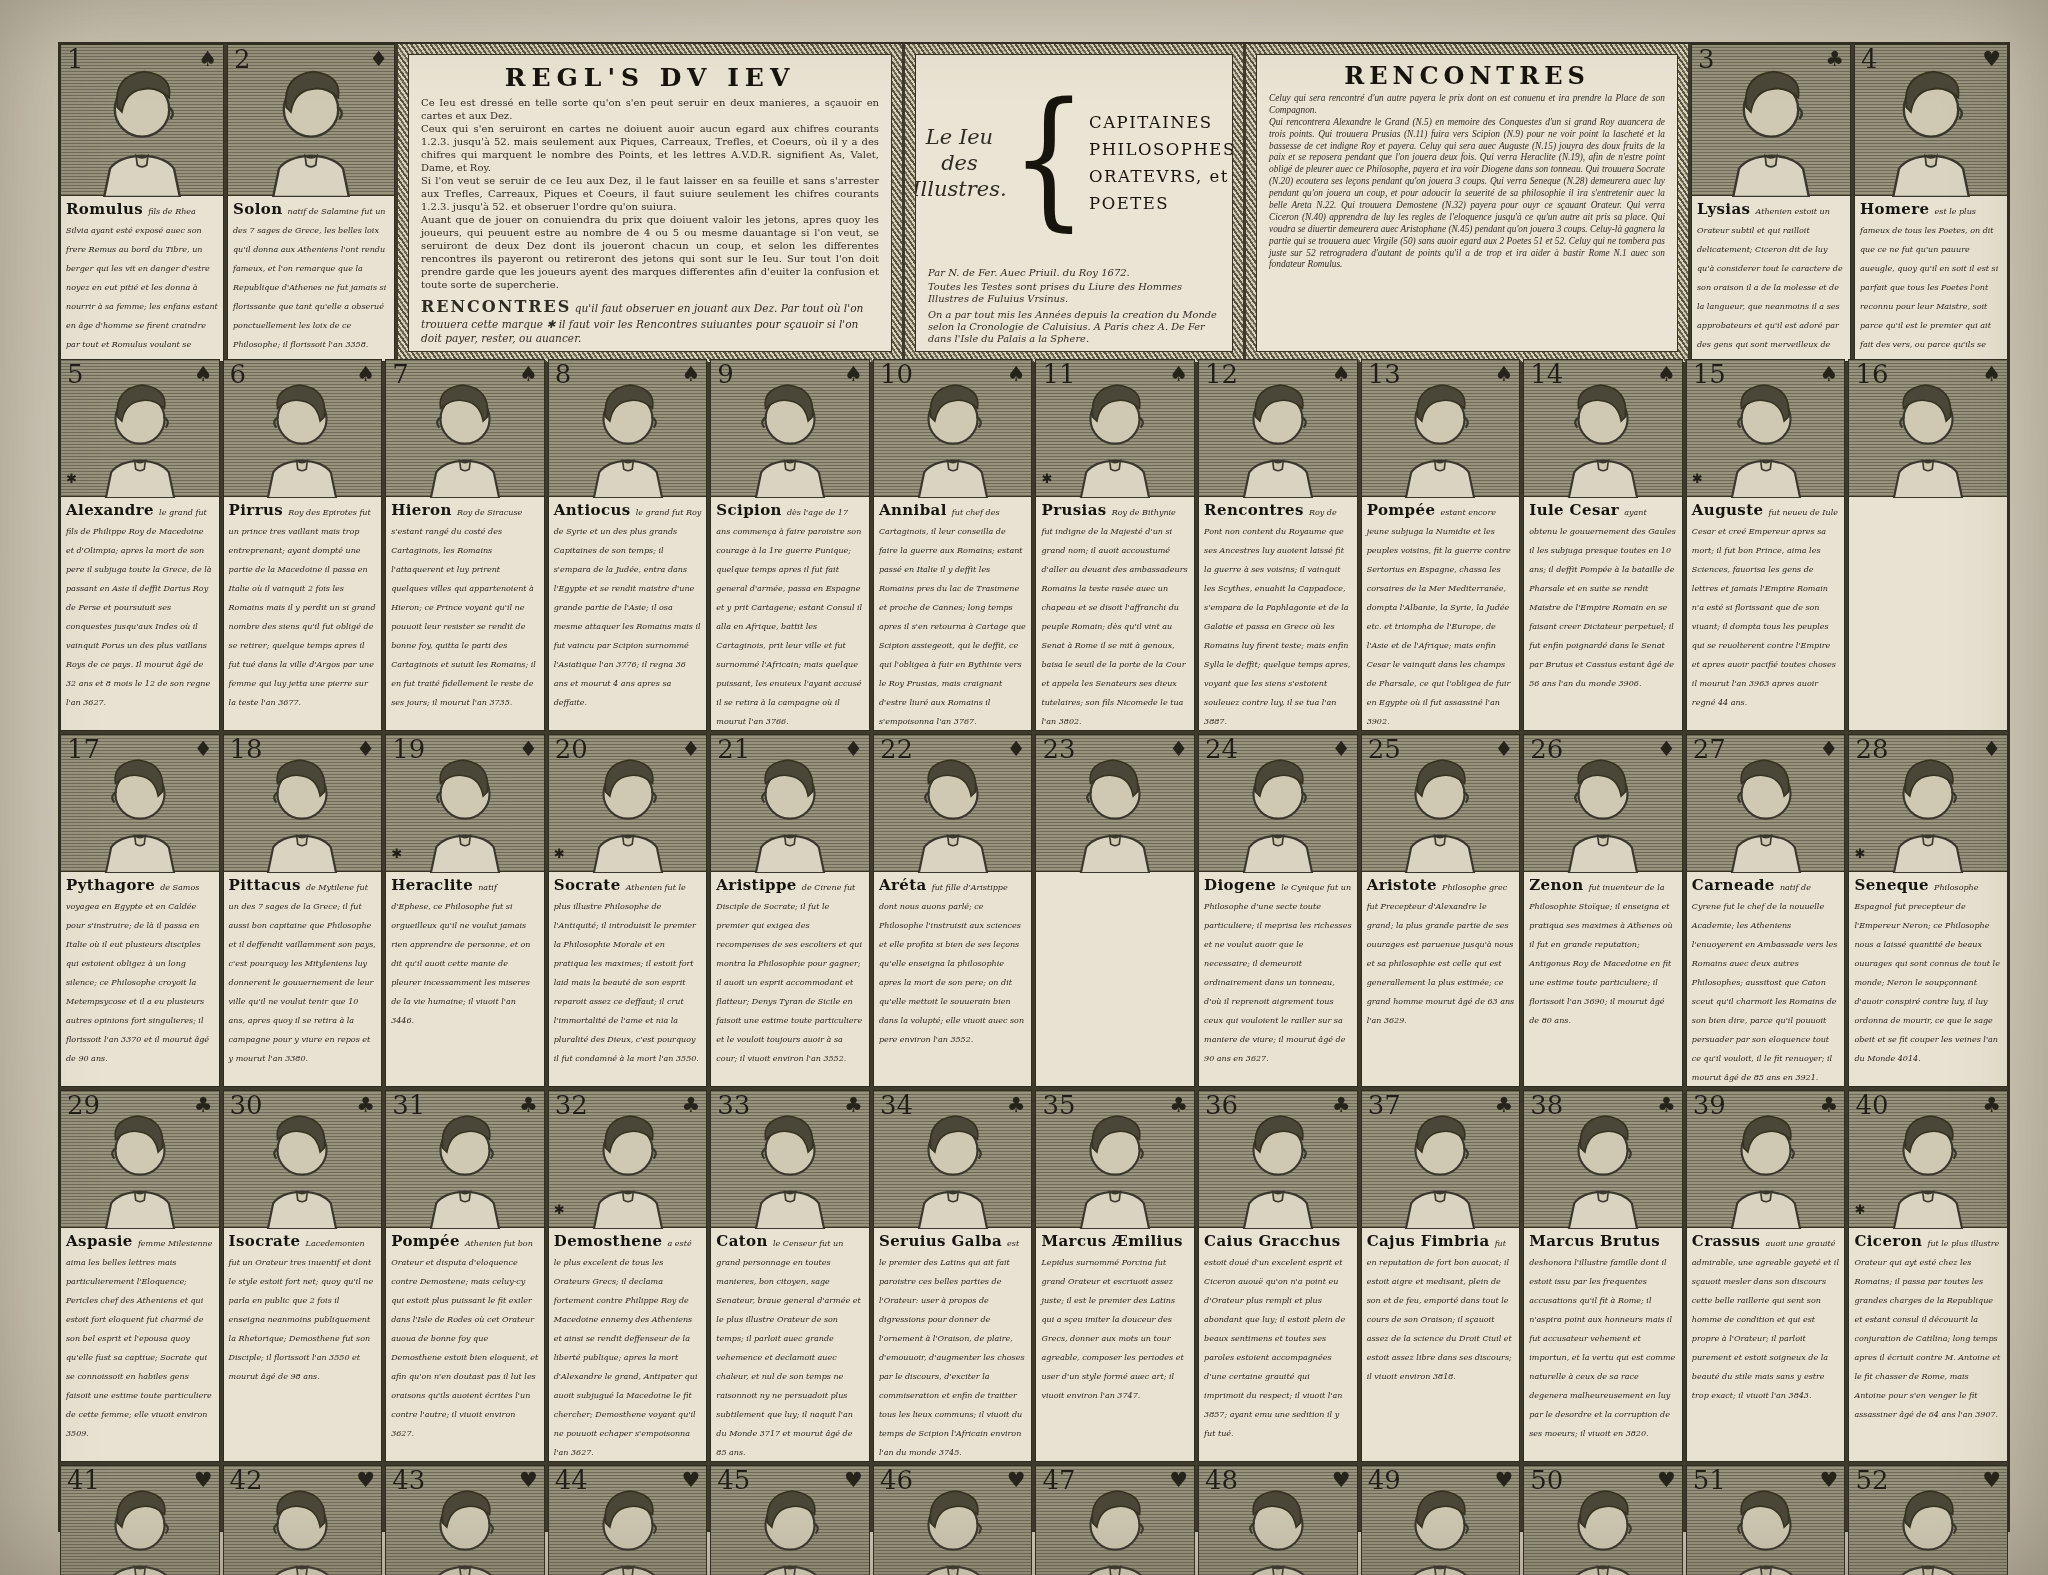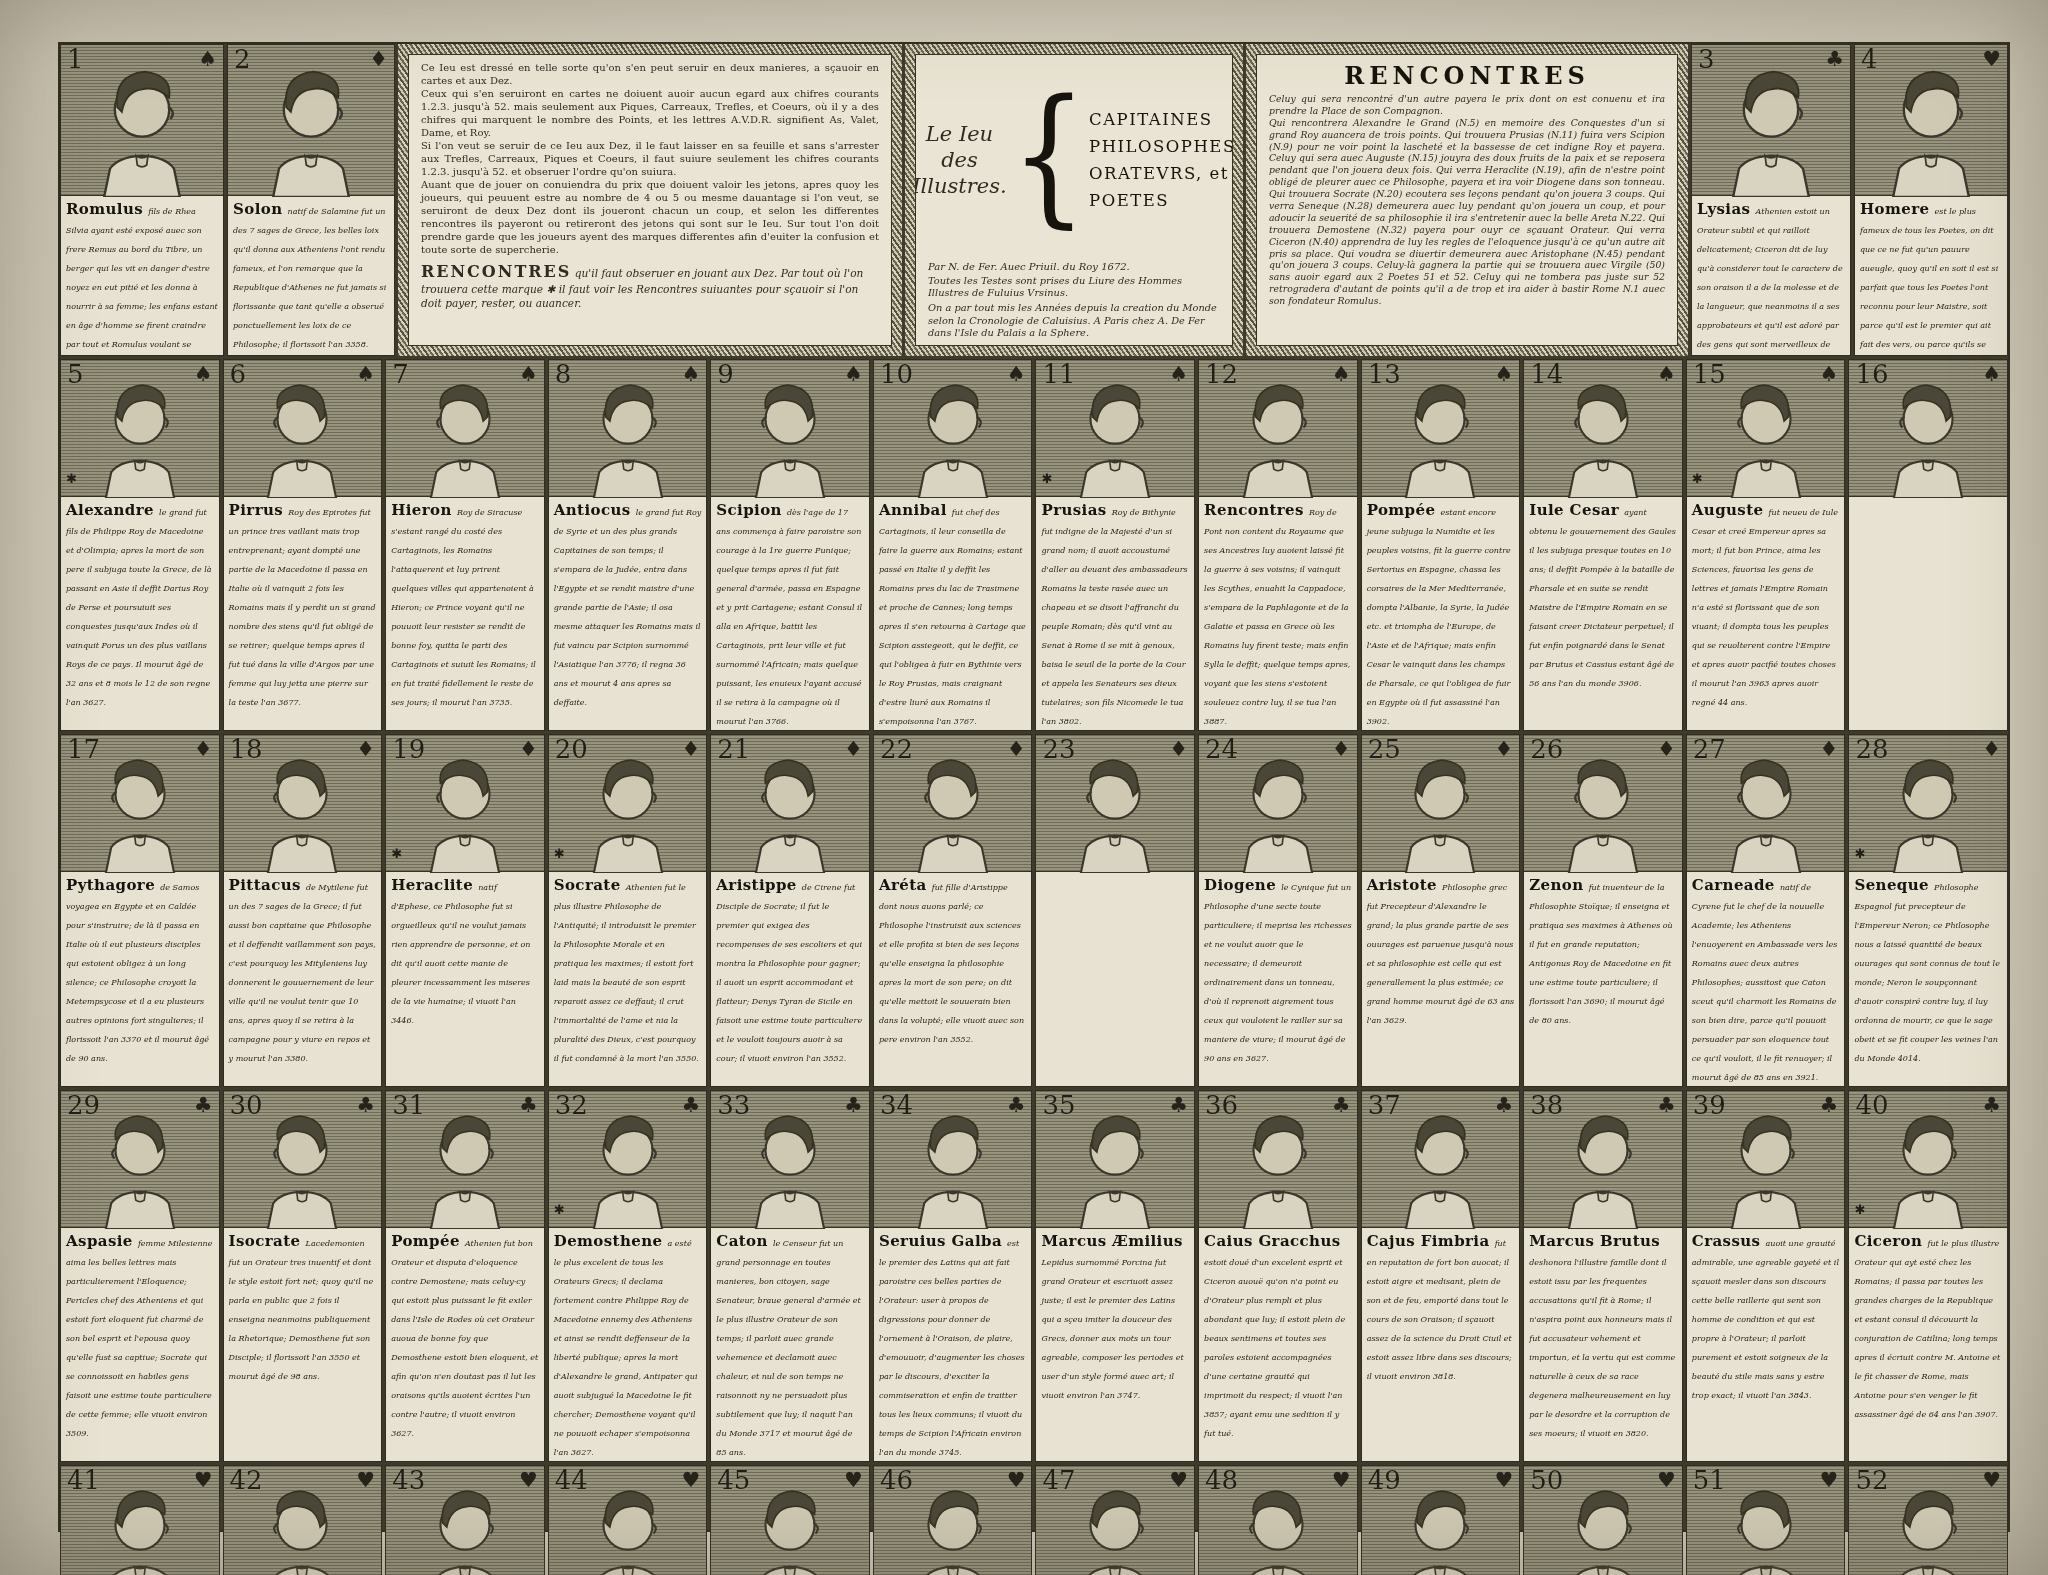--- a/index.html
+++ b/index.html
@@ -43,21 +43,21 @@
   
   .lejeu{display:flex;flex-direction:column;}
   .lejeu-top{display:flex;align-items:center;justify-content:center;flex:1;}
   .lejeu-series{font-style:italic;font-size:21px;text-align:center;line-height:1.25;margin-right:4px;}
   .lejeu-brace{font-size:120px;font-weight:200;line-height:.9;transform:scaleY(1.25);margin:0 2px 8px 0;color:#17140d;}
   .lejeu-cats{display:flex;flex-direction:column;gap:8px;}
   .lejeu-cats div{font-size:16.5px;letter-spacing:1.5px;font-weight:normal;color:#17140d;}
   .lejeu-author{font-size:10px;font-style:italic;margin-top:2px;}
   .lejeu-src,.lejeu-chrono{font-size:9.8px;font-style:italic;line-height:1.25;margin-top:3px;}
   .renc-title{text-align:center;font-size:24px;letter-spacing:5px;font-weight:bold;margin:0 0 3px 0;color:#17140d;}
-  .renc-body{font-size:9.3px;line-height:1.28;font-style:italic;white-space:pre-line;text-align:justify;}
+  .renc-body{font-size:9.3px;line-height:1.28;font-style:italic;white-space:pre-line;text-align:justify;font-family:Liberation Serif, serif;}
 </style>
 </head>
 <body>
 
 <div class="sheet">
   <div class="plate">
 
     <div class="row row1">
       <div style="display:contents">
   <div class="card">
@@ -94,20 +94,21 @@
     </div>
     <div class="card-text">
       <span class="card-name">Solon</span>
       <span class="card-desc"> natif de Salamine fut un des 7 sages de Grece, les belles loix qu'il donna aux Atheniens l'ont rendu fameux, et l'on remarque que la Republique d'Athenes ne fut jamais si florissante que tant qu'elle a obserué ponctuellement les loix de ce Philosophe; il florissoit l'an 3358.</span>
     </div>
   </div>
 </div>
 
       <div class="wreath">
         <div class="wblock">
+          <div class="rules-title">REGL'S DV IEV</div>
           <div class="rules-body">Ce Ieu est dressé en telle sorte qu'on s'en peut seruir en deux manieres, a sçauoir en cartes et aux Dez.
 Ceux qui s'en seruiront en cartes ne doiuent auoir aucun egard aux chifres courants 1.2.3. jusqu'à 52. mais seulement aux Piques, Carreaux, Trefles, et Coeurs, où il y a des chifres qui marquent le nombre des Points, et les lettres A.V.D.R. signifient As, Valet, Dame, et Roy.
 Si l'on veut se seruir de ce Ieu aux Dez, il le faut laisser en sa feuille et sans s'arrester aux Trefles, Carreaux, Piques et Coeurs, il faut suiure seulement les chifres courants 1.2.3. jusqu'à 52. et obseruer l'ordre qu'on suiura.
 Auant que de jouer on conuiendra du prix que doiuent valoir les jetons, apres quoy les joueurs, qui peuuent estre au nombre de 4 ou 5 ou mesme dauantage si l'on veut, se seruiront de deux Dez dont ils joueront chacun un coup, et selon les differentes rencontres ils payeront ou retireront des jetons qui sont sur le Ieu. Sur tout l'on doit prendre garde que les joueurs ayent des marques differentes afin d'euiter la confusion et toute sorte de supercherie.</div>
           <div class="rules-rencontres">
             <b>RENCONTRES</b>
             <span>qu'il faut obseruer en jouant aux Dez. Par tout où l'on trouuera cette marque ✱ il faut voir les Rencontres suiuantes pour sçauoir si l'on doit payer, rester, ou auancer.</span>
           </div>
         </div>
       </div>

